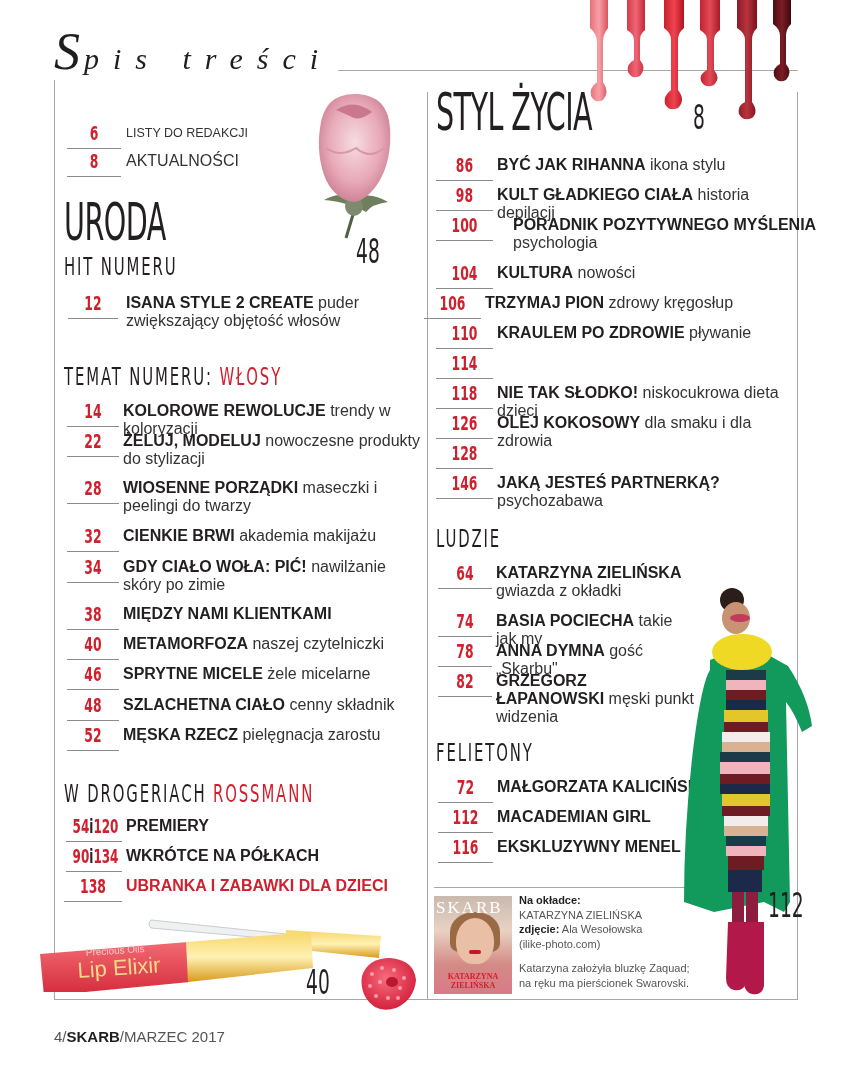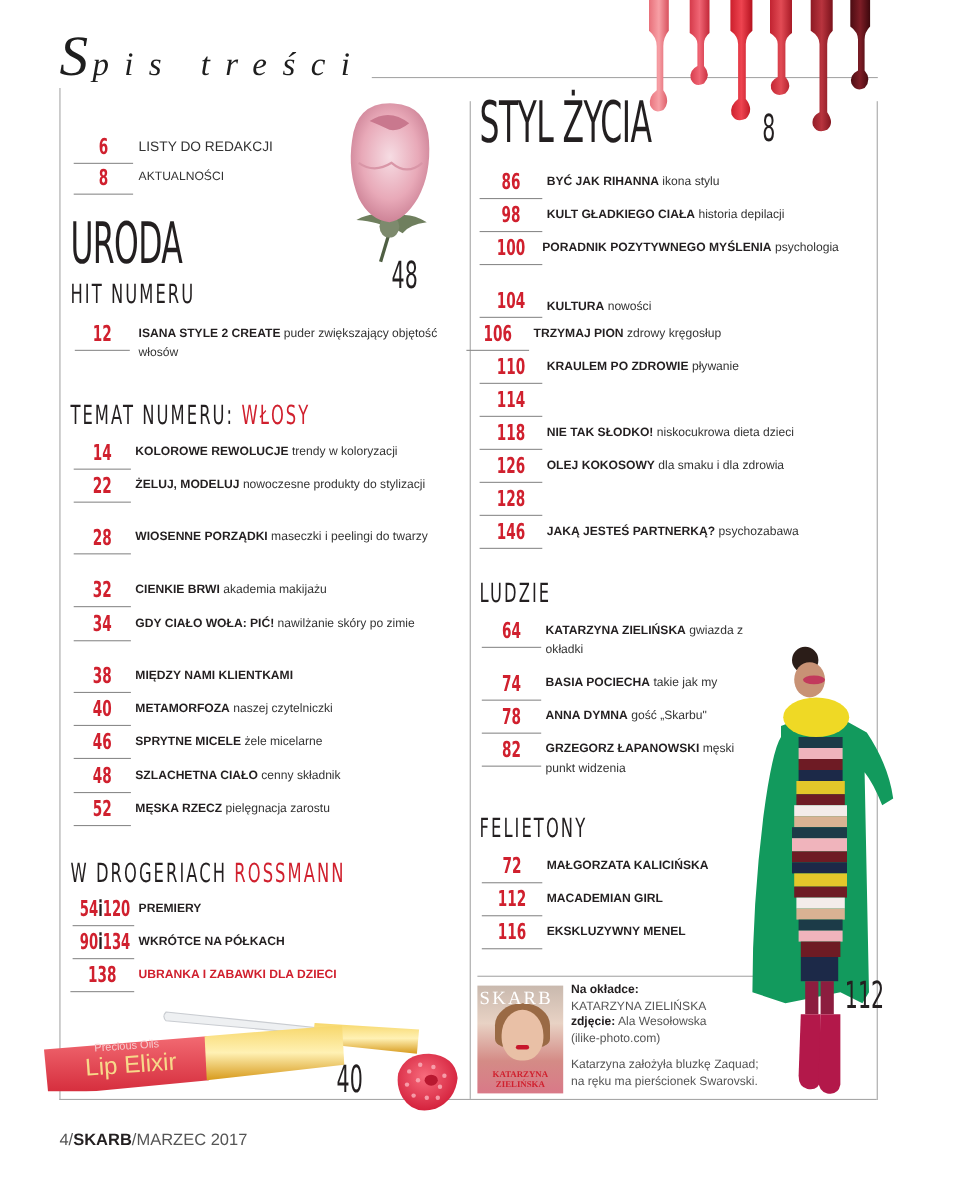--- a/index.html
+++ b/index.html
@@ -18,21 +18,21 @@
   .entry { position: absolute; display: flex; align-items: flex-start; }
   .entry .num-wrap { position: relative; flex: 0 0 auto; height: 26px; }
   .entry .num {
     position: absolute; right: 0; top: 0; width: 100%;
     text-align: center; color: #d0202e; font-family: "DejaVu Sans", sans-serif;
     font-weight: bold; font-size: 20px; line-height: 22px;
     transform: scaleX(0.62); letter-spacing: 0;
   }
   .entry .num .i-sep { color: #231f20; }
   .entry .num-line { position: absolute; left: 0; right: 0; bottom: -1px; height: 1px; background: #8b8b8b; }
-  .entry .txt { font-size: 11px; line-height: 18px; padding-top: 2px; color: #333; }
+  .entry .txt { font-size: 16px; line-height: 18px; padding-top: 2px; color: #333; }
   .entry .txt b { color: #231f20; font-weight: bold; }
   .entry .txt .red { color: #d0202e; font-weight: bold; }
 
   .section-head {
     position: absolute; font-family: "DejaVu Sans", sans-serif; font-weight: normal;
     font-size: 24px; letter-spacing: 3px; color: #231f20; transform: scaleX(0.62);
     transform-origin: left top; white-space: nowrap; line-height: 1;
   }
   .section-head .red { color: #d0202e; }
 
@@ -326,23 +326,23 @@
         <span class="num">98</span>
         <span class="num-line"></span>
       </div>
       <div class="txt" style="margin-left: 4px; width: 310px;"><b>KULT GŁADKIEGO CIAŁA</b> <span>historia depilacji</span></div>
     </div>
     <div class="entry" style="left: 436px; top: 214px;">
       <div class="num-wrap" style="width: 57px;">
         <span class="num">100</span>
         <span class="num-line"></span>
       </div>
-      <div class="txt" style="margin-left: 0; width: 310px;"><b>PORADNIK POZYTYWNEGO MYŚLENIA</b> <span>psychologia</span></div>
-    </div>
-    <div class="entry" style="left: 436px; top: 262px; align-items: flex-end;">
+      <div class="txt" style="margin-left: 20px; width: 310px;"><b>PORADNIK POZYTYWNEGO MYŚLENIA</b> <span>psychologia</span></div>
+    </div>
+    <div class="entry" style="left: 436px; top: 262px;">
       <div class="num-wrap" style="width: 57px;">
         <span class="num">104</span>
         <span class="num-line"></span>
       </div>
       <div class="txt" style="margin-left: 4px; width: 310px;"><b>KULTURA</b> <span>nowości</span></div>
     </div>
     <div class="entry" style="left: 424px; top: 292px;">
       <div class="num-wrap" style="width: 57px;">
         <span class="num">106</span>
         <span class="num-line"></span>

